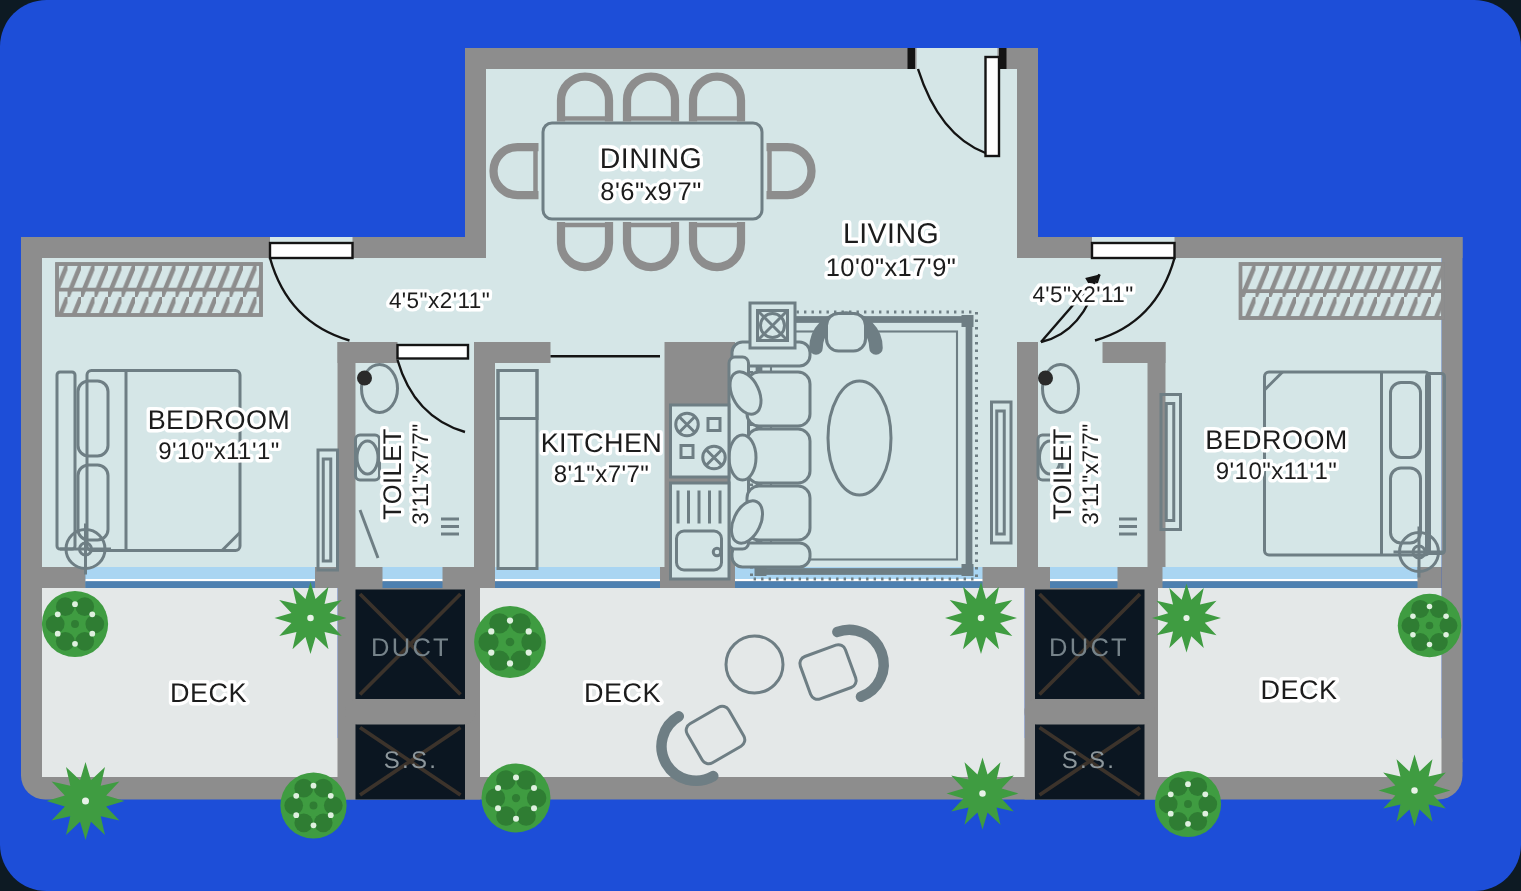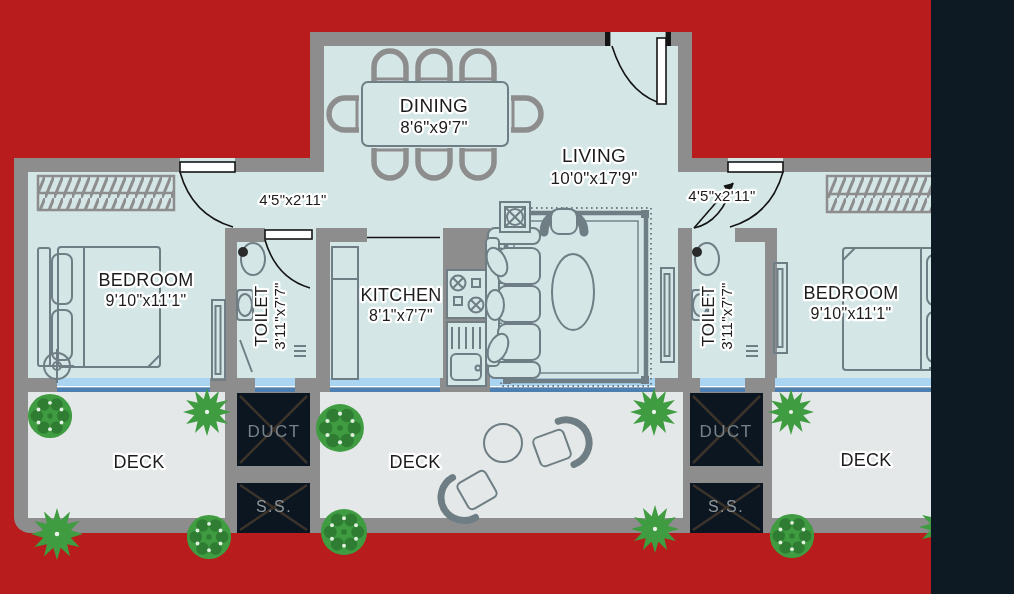--- a/index.html
+++ b/index.html
@@ -1,17 +1,17 @@
 <!DOCTYPE html>
 <html><head>
 <meta charset="utf-8">
 <style>
   html,body{margin:0;padding:0;background:#0d1a23;}
-  .stage{position:relative;width:931px;height:594px;background:#b91c1c;overflow:hidden;
-         font-family:"Liberation Sans",sans-serif;}
+  .stage{position:relative;width:1014px;height:594px;background:#1d4ed8;overflow:hidden;
+         font-family:"Liberation Sans",sans-serif;border-radius:31px;}
   svg{display:block;}
   .wall{fill:#8d8d8d;}
   .floor{fill:#d5e6e7;}
   .deck{fill:#e4e8e8;}
   .fu{fill:none;stroke:#6e7e84;stroke-width:2;}
   .fuf{fill:#d5e6e7;stroke:#6e7e84;stroke-width:2;}
   .door{fill:none;stroke:#141414;stroke-width:1.6;}
   .leaf{fill:#ffffff;stroke:#141414;stroke-width:1.6;}
   .lbl{font-family:"Liberation Sans",sans-serif;font-size:18px;fill:#1c1c1c;
        text-anchor:middle;paint-order:stroke;stroke:#ffffff;stroke-width:4.5px;

